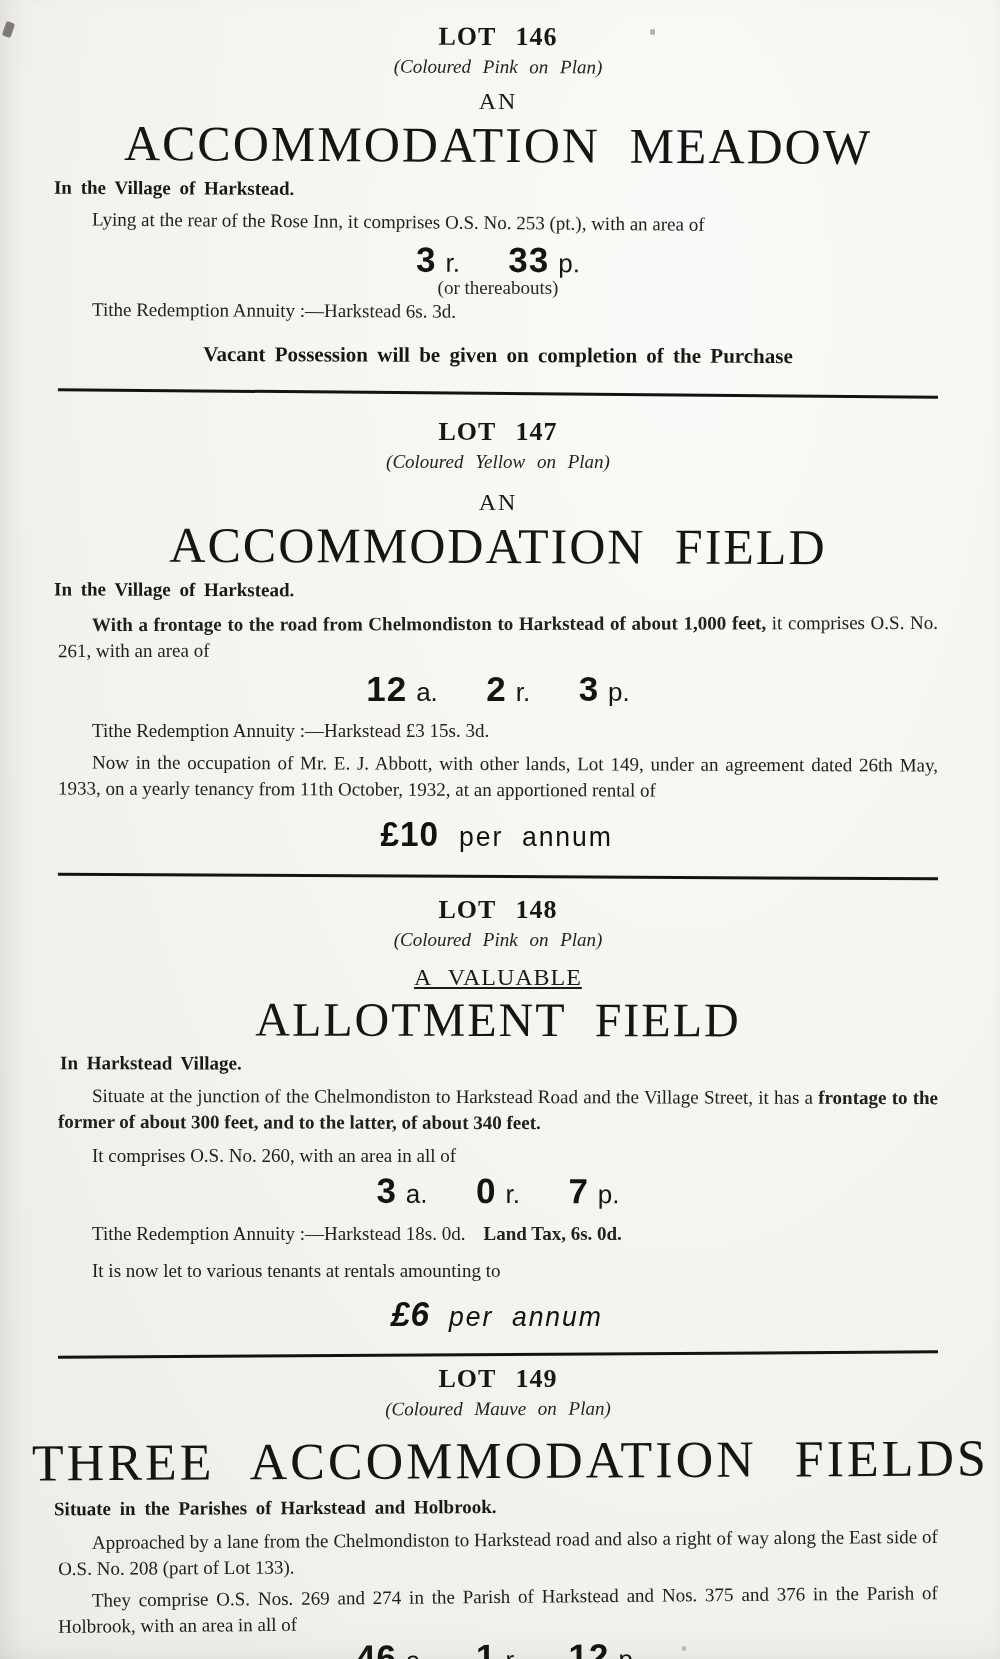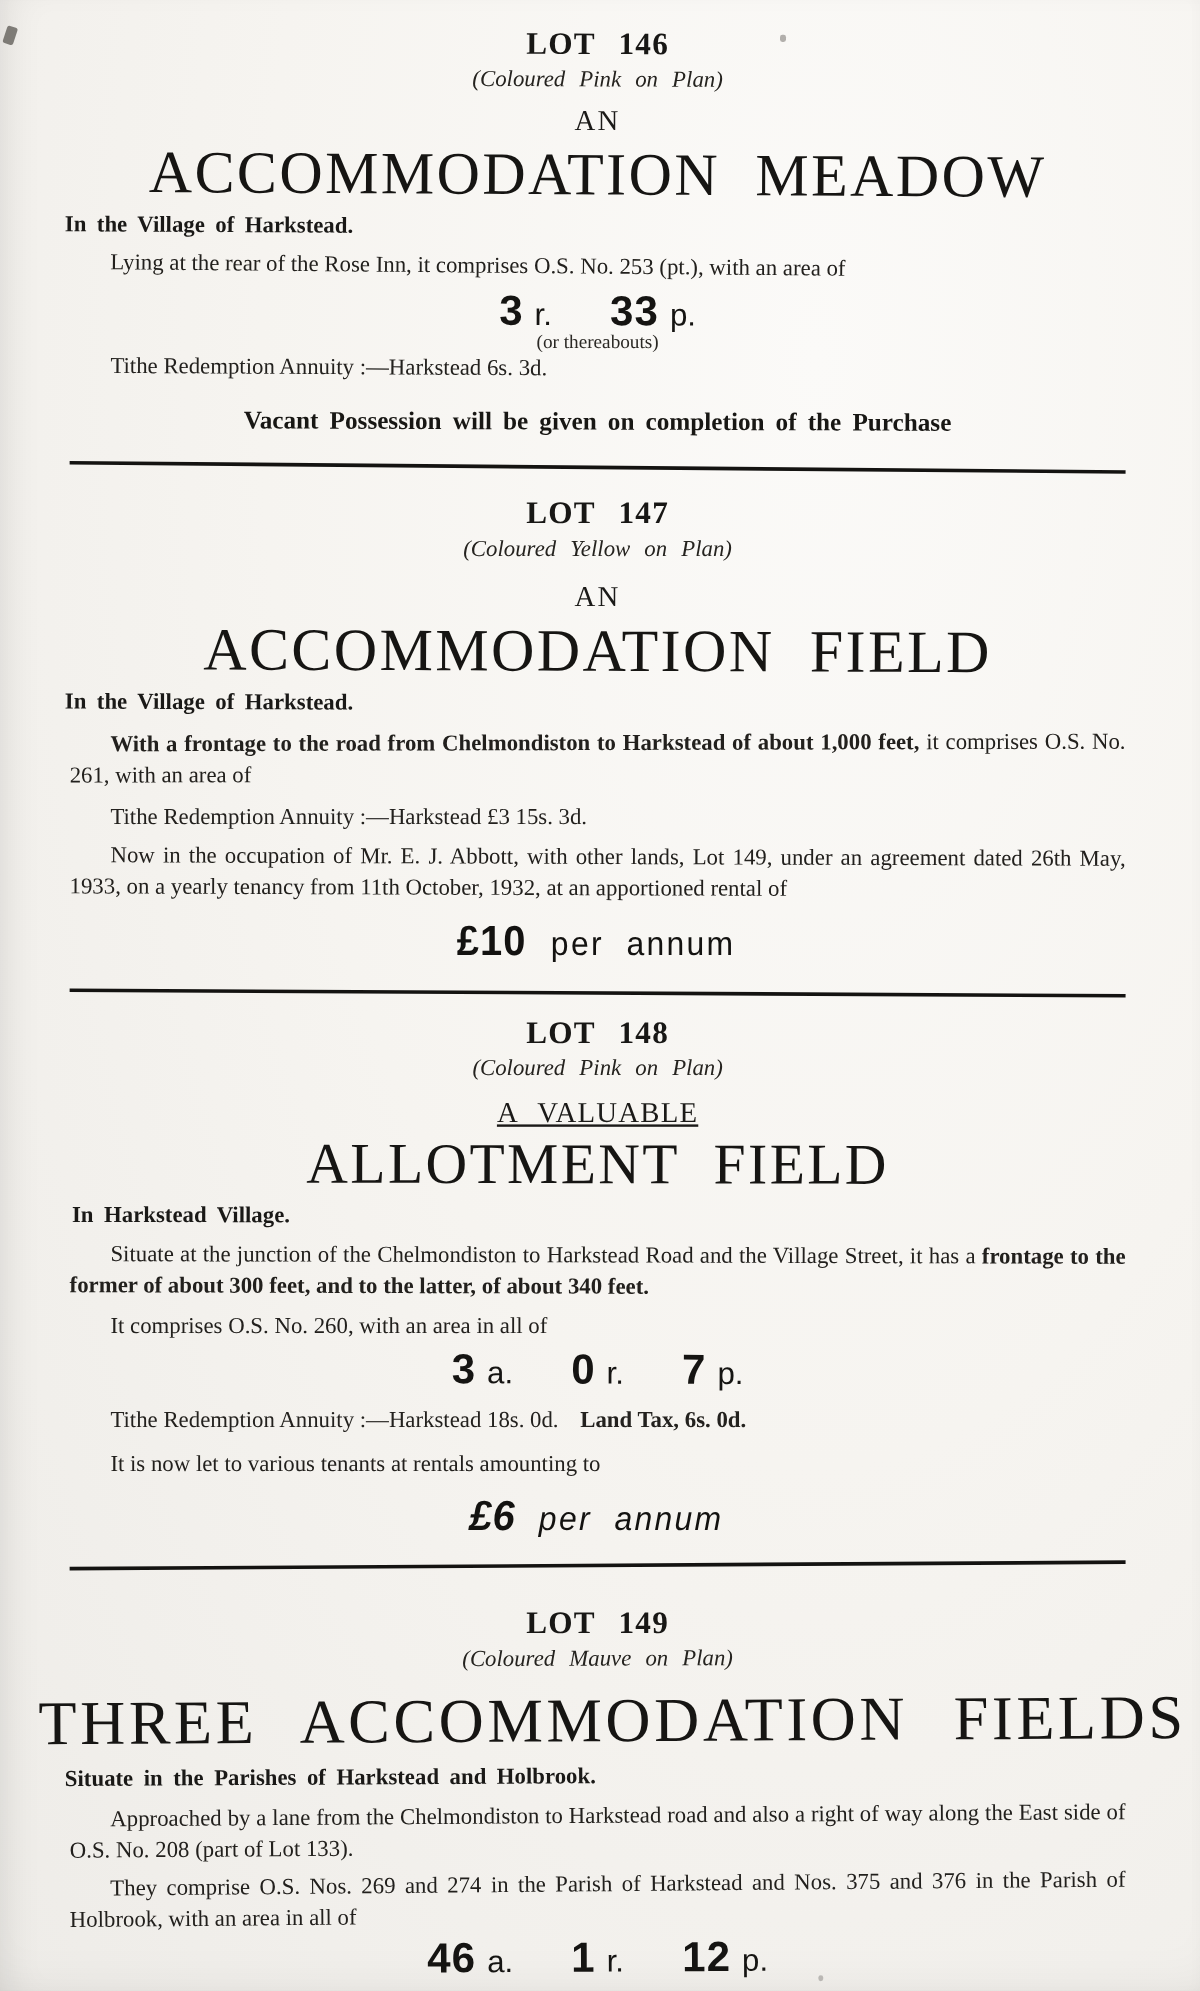--- a/index.html
+++ b/index.html
@@ -54,21 +54,21 @@
     margin:5px 0 0 0; text-align:center;
     font-family:"Liberation Sans","DejaVu Sans",sans-serif; color:#151412;
     line-height:1.1;
   }
   .area-group{display:inline-block; margin-left:44px;}
   .area-group:first-child{margin-left:0;}
   .area-num{font-size:35px; font-weight:bold; letter-spacing:1px;}
   .area-unit{font-size:26px; font-weight:400; margin-left:9px;}
   .area-note{
     margin:-2px 0 0 0; text-align:center;
-    font-size:16px; color:#2a2824;
+    font-size:19px; color:#2a2824;
   }
   .possession{
     margin:20px 0 0 0; text-align:center;
     font-weight:bold; font-size:21px; word-spacing:4px; color:#181714;
   }
   .rule{
     margin:24px auto 0 auto; width:100%;
     height:3px; background:#141311; border:0;
   }
   .rent{
@@ -107,20 +107,25 @@
 
   <section>
     <h3 class="lot-label">LOT 147</h3>
     <div class="colour-note">(Coloured Yellow on Plan)</div>
     <div class="pre-title" style="margin-top:16px;">AN</div>
     <h1 class="lot-title" style="transform:rotate(0.2deg);">ACCOMMODATION FIELD</h1>
     <div class="loc" style="transform:rotate(0.2deg);">In the Village of Harkstead.</div>
     <p class="para" style="transform:rotate(-0.15deg);">
       <b>With a frontage to the road from Chelmondiston to Harkstead of about 1,000 feet, </b><span>it comprises O.S. No. 261, with an area of</span>
     </p>
+    <div class="area-line" style="margin-top:7px;">
+      <span class="area-group"><span class="area-num">12</span><span class="area-unit">a.</span></span>
+      <span class="area-group"><span class="area-num">2</span><span class="area-unit">r.</span></span>
+      <span class="area-group"><span class="area-num">3</span><span class="area-unit">p.</span></span>
+    </div>
     <div class="tithe" style="margin-top:12px;">Tithe Redemption Annuity :—Harkstead £3 15s. 3d.</div>
     <p class="para" style="transform:rotate(0.2deg);">Now in the occupation of Mr. E. J. Abbott, with other lands, Lot 149, under an agreement dated 26th May, 1933, on a yearly tenancy from 11th October, 1932, at an apportioned rental of</p>
     <div class="rent">
       <span class="rent-amt">£10</span><span class="rent-per">per annum</span>
     </div>
     <div class="rule" style="margin-top:21px;transform:rotate(0.3deg);"></div>
   </section>
 
   <section>
     <h3 class="lot-label" style="margin-top:17px;">LOT 148</h3>
@@ -141,21 +146,21 @@
       <span>Tithe Redemption Annuity :—Harkstead 18s. 0d.</span><span style="margin-left:18px;font-weight:bold;">Land Tax, 6s. 0d.</span>
     </div>
     <p class="para" style="margin-top:13px;">It is now let to various tenants at rentals amounting to</p>
     <div class="rent" style="margin-top:10px;font-style:italic;">
       <span class="rent-amt">£6</span><span class="rent-per">per annum</span>
     </div>
     <div class="rule" style="margin-top:19px;transform:rotate(-0.35deg);"></div>
   </section>
 
   <section>
-    <h3 class="lot-label" style="margin-top:32px;">LOT 149</h3>
+    <h3 class="lot-label" style="margin-top:8px;">LOT 149</h3>
     <div class="colour-note" style="transform:rotate(-0.2deg);">(Coloured Mauve on Plan)</div>
     <h1 class="lot-title" style="margin-top:12px;font-size:52px;word-spacing:22px;letter-spacing:3px;transform:rotate(-0.3deg);">THREE ACCOMMODATION FIELDS</h1>
     <div class="loc" style="transform:rotate(-0.3deg);">Situate in the Parishes of Harkstead and Holbrook.</div>
     <p class="para" style="transform:rotate(-0.4deg);">Approached by a lane from the Chelmondiston to Harkstead road and also a right of way along the East side of O.S. No. 208 (part of Lot 133).</p>
     <p class="para" style="margin-top:5px;transform:rotate(-0.5deg);">They comprise O.S. Nos. 269 and 274 in the Parish of Harkstead and Nos. 375 and 376 in the Parish of Holbrook, with an area in all of</p>
     <div class="area-line" style="margin-top:3px;transform:rotate(-0.3deg);">
       <span class="area-group"><span class="area-num">46</span><span class="area-unit">a.</span></span>
       <span class="area-group"><span class="area-num">1</span><span class="area-unit">r.</span></span>
       <span class="area-group"><span class="area-num">12</span><span class="area-unit">p.</span></span>
     </div>

